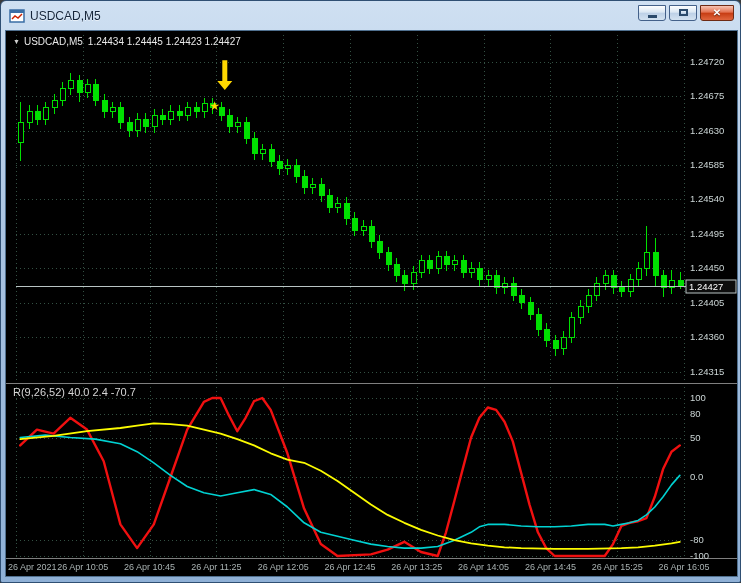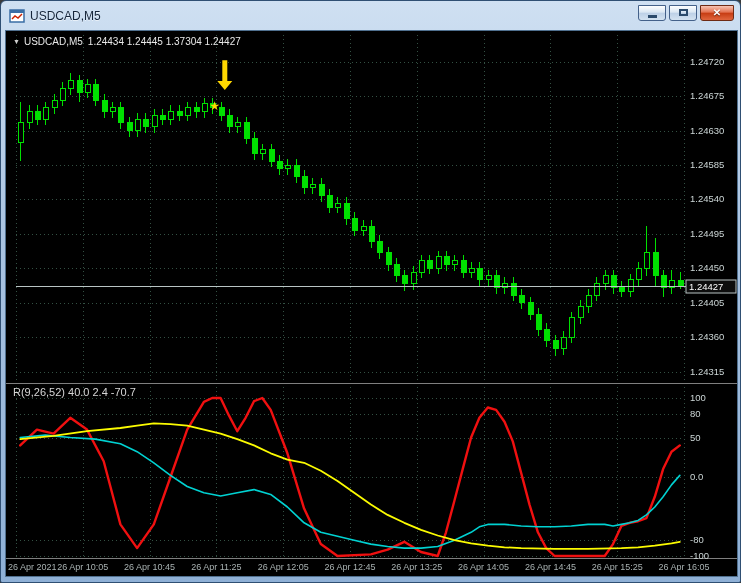--- a/index.html
+++ b/index.html
@@ -443,17 +443,17 @@
           <text x="277.2" y="539" text-anchor="middle">26 Apr 12:05</text>
           <text x="344" y="539" text-anchor="middle">26 Apr 12:45</text>
           <text x="410.8" y="539" text-anchor="middle">26 Apr 13:25</text>
           <text x="477.6" y="539" text-anchor="middle">26 Apr 14:05</text>
           <text x="544.4" y="539" text-anchor="middle">26 Apr 14:45</text>
           <text x="611.2" y="539" text-anchor="middle">26 Apr 15:25</text>
           <text x="678" y="539" text-anchor="middle">26 Apr 16:05</text>
         </g>
       </svg>
     <div class="symbol-header">
-      <span class="tri">▼</span><span>USDCAD,M5</span><span>1.24434 1.24445 1.37304 1.24427</span>
+      <span class="tri">▼</span><span>USDCAD,M5</span><span>1.24434 1.24445 1.24423 1.24427</span>
     </div>
     <div class="indicator-header">R(9,26,52) 40.0 2.4 -70.7</div>
   </div>
 </div>
 
 </body></html>

